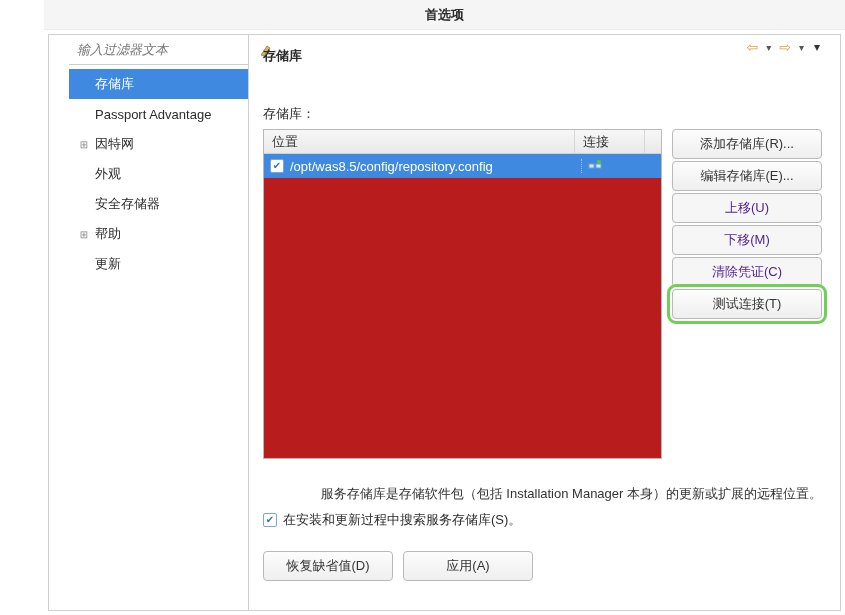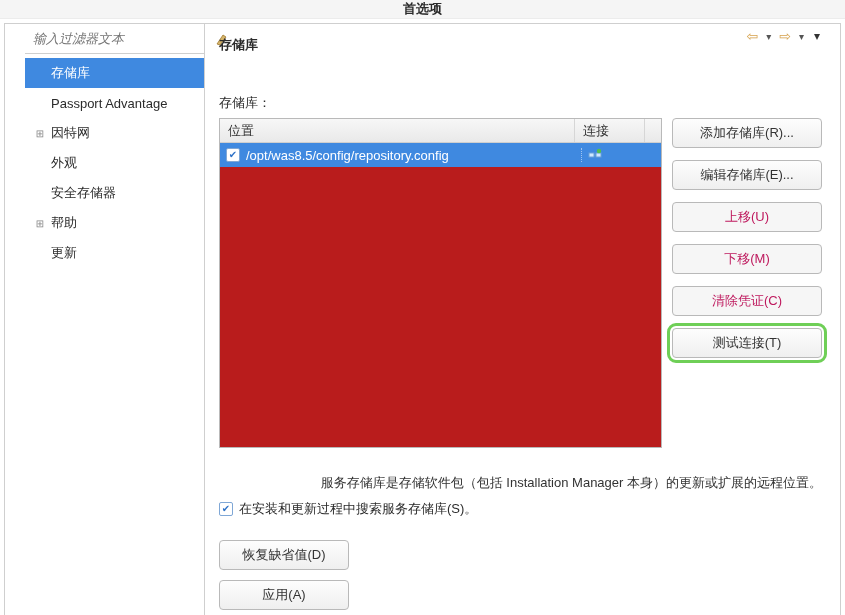--- a/index.html
+++ b/index.html
@@ -1,17 +1,17 @@
 <!DOCTYPE html>
 <html><head>
 <meta charset="utf-8">
 <style>
   * { box-sizing: border-box; }
   html, body { margin:0; padding:0; width:845px; height:615px; font-family:"WenQuanYi Micro Hei","Microsoft YaHei",Arial,sans-serif; font-size:13px; color:#2b2b2b; background:#fff; }
-  .window { width:845px; height:615px; display:flex; flex-direction:column; }
+  .window { width:845px; height:615px; display:flex; flex-direction:column;padding-left:44px; }
   .titlebar { height:30px; display:flex; align-items:center; justify-content:center; background:#f5f5f5; border-bottom:1px solid #ececec; font-weight:bold;}
   .body { flex:1; display:flex; border:1px solid #cfcfcf; margin:4px; }
   .sidebar { width:180px; border-right:1px solid #cfcfcf; background:#fff; display:flex; flex-direction:column;margin-left:20px; }
   .filter-row { display:flex; align-items:center; border-bottom:1px solid #cfcfcf; height:30px; padding:0 4px; }
   .filter-input { flex:1; border:none; outline:none; font-size:13px; font-style:italic; color:#999; background:transparent; padding:2px 4px; }
   .brush { width:18px; text-align:center; color:#c49a52; }
   .tree { padding:4px 0; }
   .tree-row { display:flex; align-items:center; height:30px; padding-left:8px; cursor:default; }
   .tree-row.selected { background:#3f89e0; color:#fff; }
   .expander { width:14px; display:inline-block; text-align:center; color:#888; font-size:10px; }
@@ -31,27 +31,27 @@
   .th.conn { width:70px; border-right:1px solid #d6d6d6; }
   .th.extra { width:10px; }
   .table-body { flex:1; overflow:hidden; }
   .tr { display:flex; height:24px; align-items:center; }
   .tr.selected { background:#3f89e0; color:#fff; }
   .td.loc { flex:1; display:flex; align-items:center; padding:0 6px; gap:6px;}
   .td.conn { width:70px; display:flex; align-items:center; justify-content:flex-start; padding-left:6px; border-left:1px dotted rgba(255,255,255,0.5);}
   .td.extra { width:10px; }
   .chk { width:14px; height:14px; background:#fff; border:1px solid #7fa7d6; border-radius:2px; display:inline-flex; align-items:center; justify-content:center; font-size:10px; color:#2e72c7; line-height:1;}
   .conn-icon { width:14px; height:14px; }
-  .btn-col { width:150px; display:flex; flex-direction:column; gap:12px; }
+  .btn-col { width:150px; display:flex; flex-direction:column; gap:2px; }
   .btn { height:30px; border:1px solid #b9b9b9; background:linear-gradient(#fdfdfd,#efefef); border-radius:4px; font-size:13px; color:#333; cursor:pointer; padding:0 6px;}
-  .btn:disabled { color:#be185d; background:#f6f6f6; cursor:default; }
+  .btn:disabled { color:#4c1d95; background:#f6f6f6; cursor:default; }
   .btn.highlight { outline:3px solid #6fcf57; outline-offset:2px; }
   .desc { margin-top:26px; font-size:13px; color:#333;text-align:right; }
   .check-row { margin-top:8px; display:flex; align-items:center; gap:6px; }
-  .bottom-buttons { display:flex; gap:10px; margin-top:22px;flex-direction:column; }
+  .bottom-buttons { display:flex; gap:10px; margin-top:22px; }
   .bottom-buttons .btn { width:130px; }
   svg { display:block; }
 </style>
 </head>
 <body>
 
 <div class="window">
   <div class="titlebar">首选项</div>
   <div class="body">
     <div class="sidebar">

